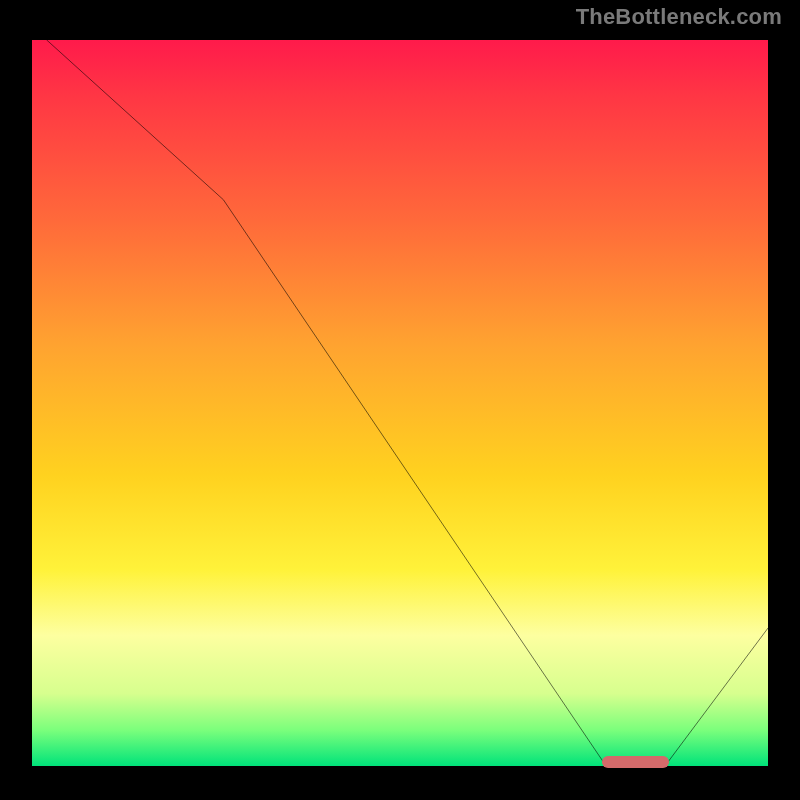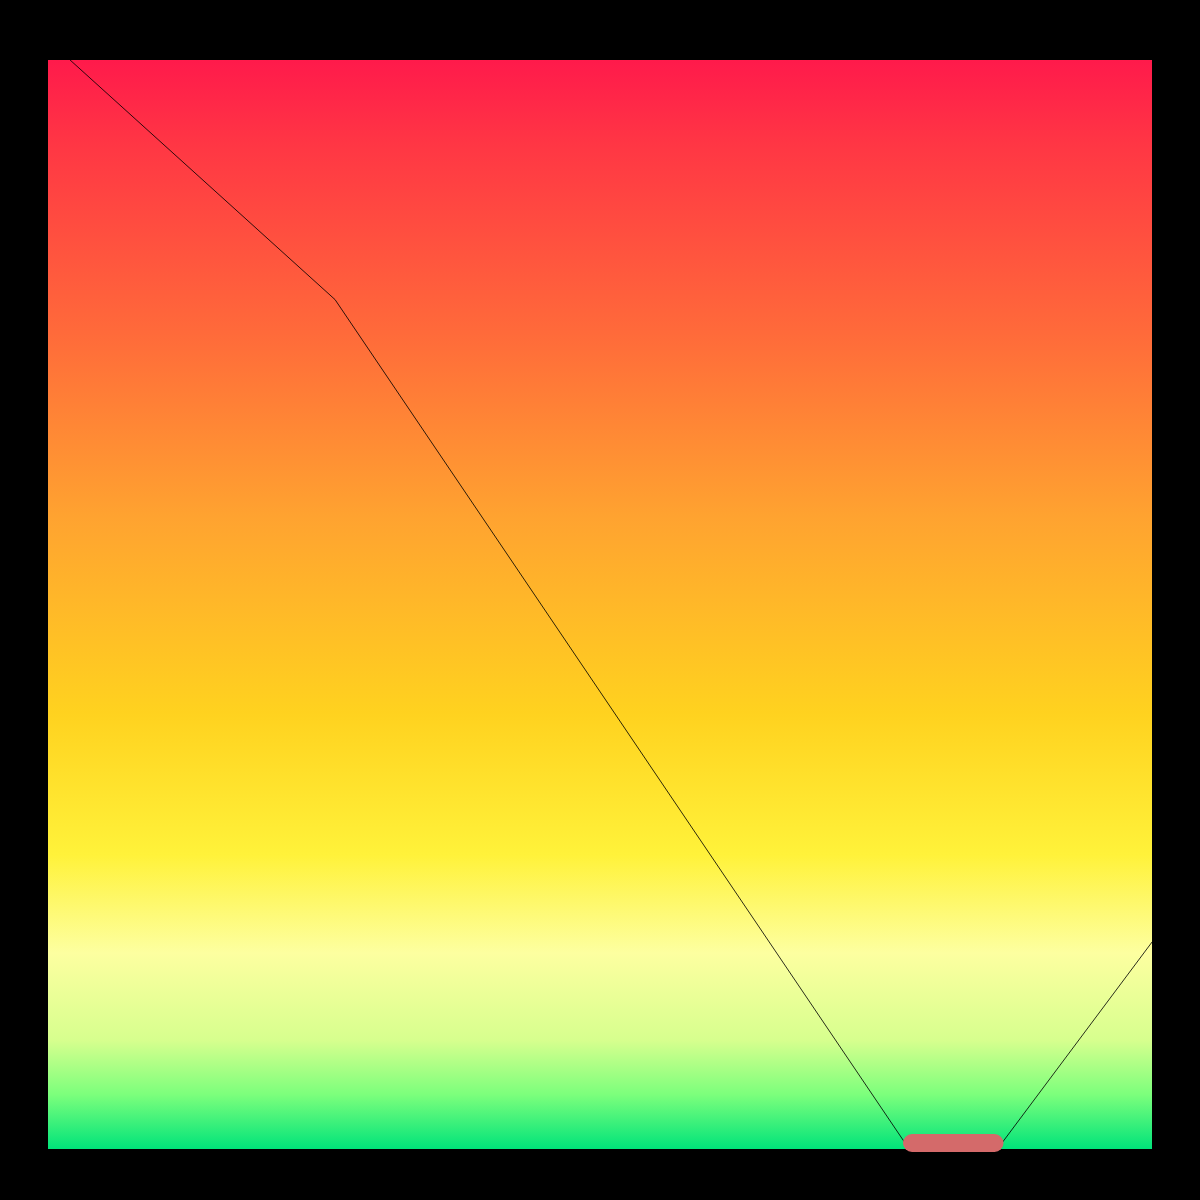--- a/index.html
+++ b/index.html
@@ -59,20 +59,21 @@
     height: 12px;
     border-radius: 6px;
     background: #d46a6a;
   }
 </style>
 </head>
 <body>
 
 <div class="outer">
 
+  <div class="attribution">TheBottleneck.com</div>
 
   <div class="plot-frame">
 
     <svg class="curve" viewBox="0 0 100 100" preserveAspectRatio="none">
 
       <path d="M 2 0 L 26 22 L 78 100 L 86 100 L 100 81" fill="none" stroke="#000" stroke-width="0.55" vector-effect="non-scaling-stroke" stroke-linejoin="round" stroke-linecap="round"></path>
     </svg>
 
     <div class="marker" style="left:77.5%; width:9%; bottom:-2px;"></div>
 

